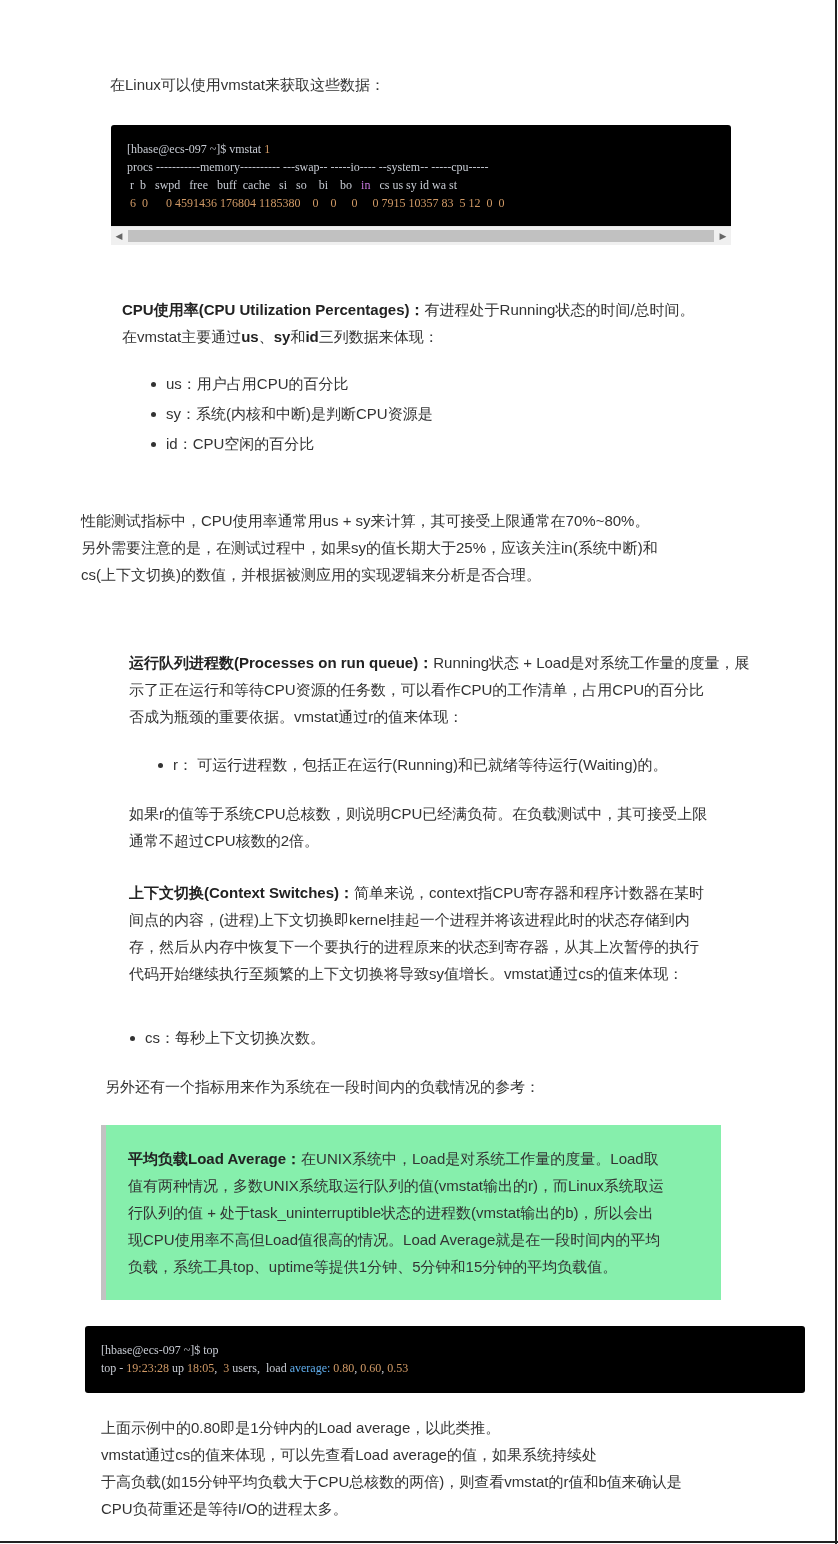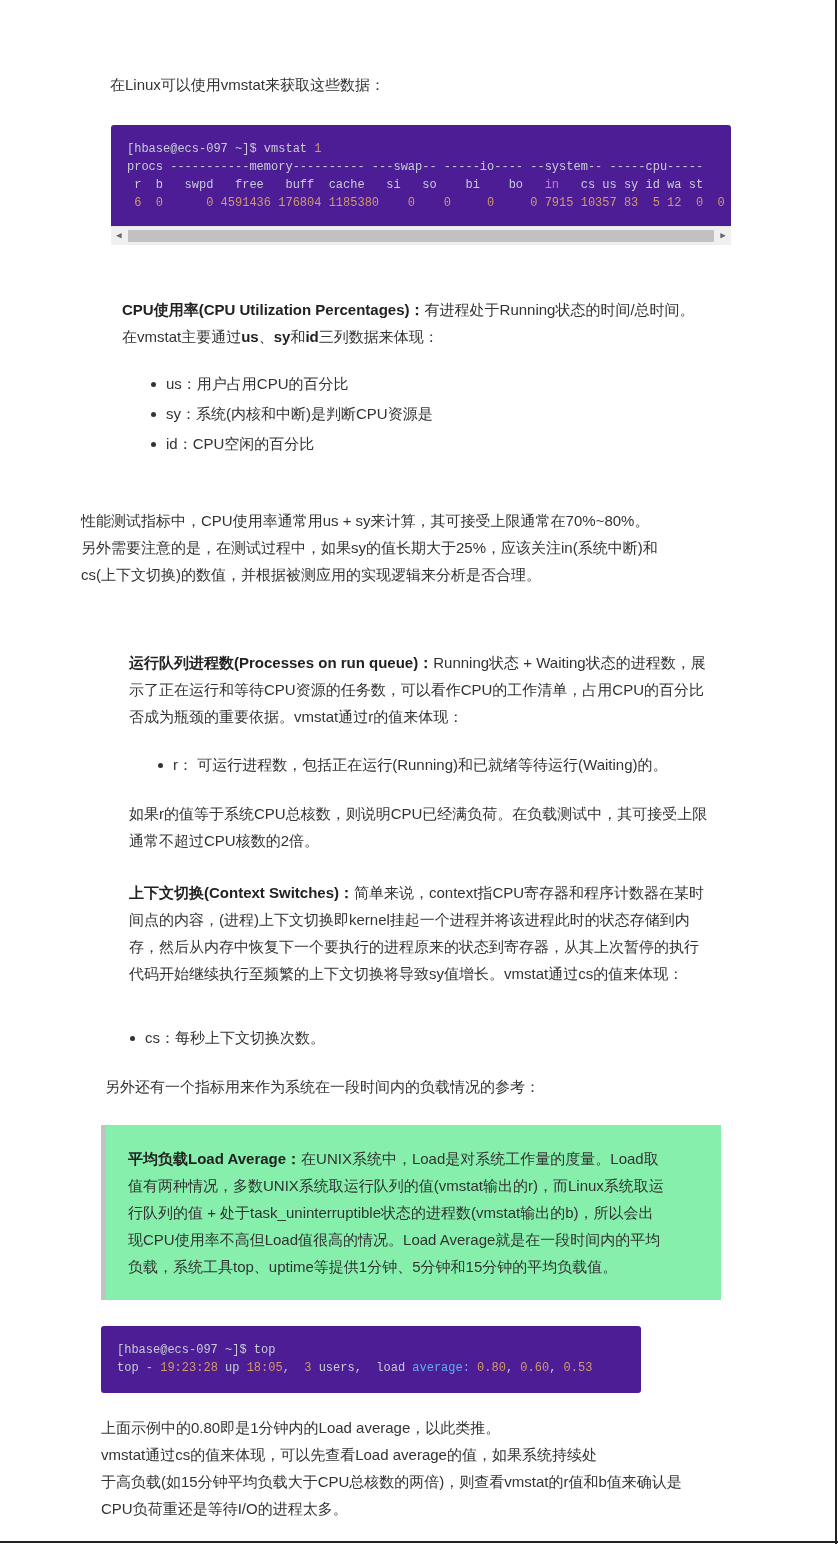--- a/index.html
+++ b/index.html
@@ -6,22 +6,22 @@
   body {
     width: 838px; height: 1544px; position: relative; overflow: hidden;
     font-family: "Liberation Sans", "DejaVu Sans", sans-serif;
     color: #333333; font-size: 15px;
   }
   .right-rule { position: absolute; left: 835px; top: 0; width: 2px; height: 1544px; background: #222; }
   .bottom-rule { position: absolute; left: 0; top: 1541px; width: 838px; height: 2px; background: #222; }
   .p { position: absolute; line-height: 27px; margin: 0; white-space: nowrap; }
   b { font-weight: bold; color: #222; }
   .code {
-    position: absolute; background: #4c1d95; border-radius: 3px;
-    font-family: Liberation Mono, monospace;
+    position: absolute; background: #000000; border-radius: 3px;
+    font-family: Liberation Serif, serif;
     font-size: 12px; color: #c8ccd4; box-sizing: border-box;
   }
   .code pre { margin: 0; font-family: inherit; font-size: inherit; line-height: 18px; white-space: pre; }
   .num { color: #d19a66; }
   .kw { color: #c678dd; }
   .attr { color: #61afef; }
   .scrollbar {
     position: absolute; left: 0; right: 0; bottom: 0; height: 18px;
     background: #f0f0f0; border-top: 1px solid #e6e6e6;
   }
@@ -70,21 +70,21 @@
 <ul class="list" style="left:122px; top:369px;">
   <li>us：用户占用CPU的百分比</li>
   <li>sy：系统(内核和中断)是判断CPU资源是</li>
   <li>id：CPU空闲的百分比</li>
 </ul>
 
 <p class="p" style="left:81px; top:507px;">性能测试指标中，CPU使用率通常用us + sy来计算，其可接受上限通常在70%~80%。</p>
 <p class="p" style="left:81px; top:534px;">另外需要注意的是，在测试过程中，如果sy的值长期大于25%，应该关注in(系统中断)和</p>
 <p class="p" style="left:81px; top:561px;">cs(上下文切换)的数值，并根据被测应用的实现逻辑来分析是否合理。</p>
 
-<p class="p" style="left:129px; top:649px;"><b>运行队列进程数(Processes on run queue)：</b><span>Running状态 + Waiting状态的进程数，展</span></p>
+<p class="p" style="left:129px; top:649px;"><b>运行队列进程数(Processes on run queue)：</b><span>Running状态 + Load是对系统工作量的度量，展</span></p>
 <p class="p" style="left:129px; top:676px;">示了正在运行和等待CPU资源的任务数，可以看作CPU的工作清单，占用CPU的百分比</p>
 <p class="p" style="left:129px; top:703px;">否成为瓶颈的重要依据。vmstat通过r的值来体现：</p>
 
 <ul class="list" style="left:129px; top:750px;">
   <li>r：  可运行进程数，包括正在运行(Running)和已就绪等待运行(Waiting)的。</li>
 </ul>
 
 <p class="p" style="left:129px; top:800px;">如果r的值等于系统CPU总核数，则说明CPU已经满负荷。在负载测试中，其可接受上限</p>
 <p class="p" style="left:129px; top:827px;">通常不超过CPU核数的2倍。</p>
 
@@ -100,21 +100,21 @@
 <p class="p" style="left:105px; top:1073px;">另外还有一个指标用来作为系统在一段时间内的负载情况的参考：</p>
 
 <div class="quote">
   <p class="p" style="left:22px; top:20px;"><b>平均负载Load Average：</b><span>在UNIX系统中，Load是对系统工作量的度量。Load取</span></p>
   <p class="p" style="left:22px; top:47px;">值有两种情况，多数UNIX系统取运行队列的值(vmstat输出的r)，而Linux系统取运</p>
   <p class="p" style="left:22px; top:74px;">行队列的值 + 处于task_uninterruptible状态的进程数(vmstat输出的b)，所以会出</p>
   <p class="p" style="left:22px; top:101px;">现CPU使用率不高但Load值很高的情况。Load Average就是在一段时间内的平均</p>
   <p class="p" style="left:22px; top:128px;">负载，系统工具top、uptime等提供1分钟、5分钟和15分钟的平均负载值。</p>
 </div>
 
-<div class="code" style="left:101px; top:1326px; width:540px; height:67px;">
+<div class="code" style="left:85px; top:1326px; width:720px; height:67px;">
   <div style="position:absolute; left:16px; top:15px; right:0;">
 <pre><span>[hbase@ecs-097 ~]$ top</span>
 <span>top - </span><span class="num">19:23:28</span><span> up </span><span class="num">18:05</span><span>,  </span><span class="num">3</span><span> users,  load </span><span class="attr">average:</span><span> </span><span class="num">0.80</span><span>, </span><span class="num">0.60</span><span>, </span><span class="num">0.53</span></pre>
   </div>
 </div>
 
 <p class="p" style="left:101px; top:1414px;">上面示例中的0.80即是1分钟内的Load average，以此类推。</p>
 <p class="p" style="left:101px; top:1441px;">vmstat通过cs的值来体现，可以先查看Load average的值，如果系统持续处</p>
 <p class="p" style="left:101px; top:1468px;">于高负载(如15分钟平均负载大于CPU总核数的两倍)，则查看vmstat的r值和b值来确认是</p>
 <p class="p" style="left:101px; top:1495px;">CPU负荷重还是等待I/O的进程太多。</p>

